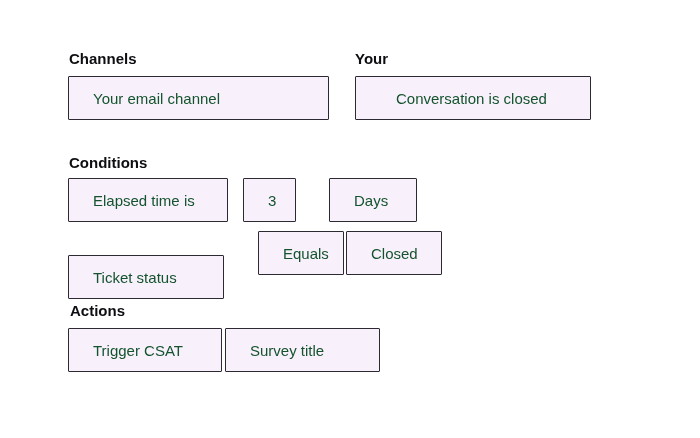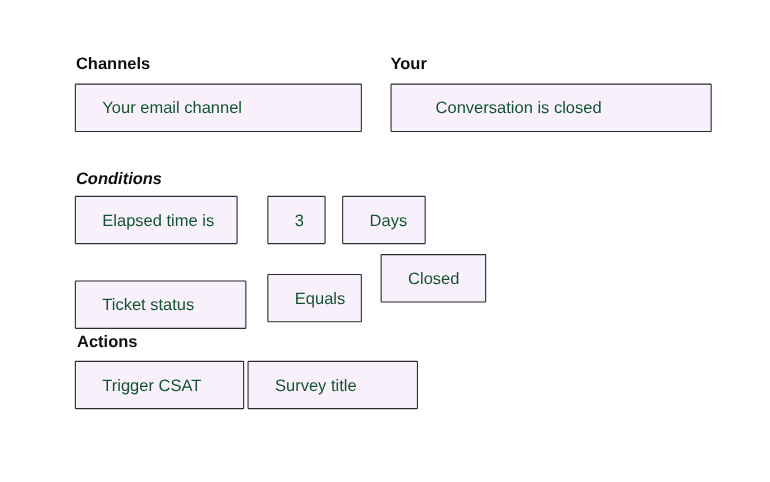--- a/index.html
+++ b/index.html
@@ -42,29 +42,29 @@
 </style>
 </head>
 <body>
 
 <div class="canvas">
 
   <div class="section-label" style="left:69px; top:50px;">Channels</div>
   <div class="chip" style="left:68px; top:76px; width:261px;">Your email channel</div>
 
   <div class="section-label" style="left:355px; top:50px;">Your</div>
-  <div class="chip" style="left:355px; top:76px; width:292px;padding-left:40px;">Conversation is closed</div>
+  <div class="chip" style="left:355px; top:76px; width:236px;padding-left:40px;">Conversation is closed</div>
 
-  <div class="section-label" style="left:69px; top:154px;font-style:italic;">Conditions</div>
+  <div class="section-label" style="left:69px; top:154px;">Conditions</div>
 
-  <div class="chip" style="left:68px; top:178px; width:148px;">Elapsed time is</div>
+  <div class="chip" style="left:68px; top:178px; width:160px;">Elapsed time is</div>
   <div class="chip" style="left:243px; top:178px; width:53px;">3</div>
-  <div class="chip" style="left:311px; top:178px; width:76px;text-align:right;">Days</div>
+  <div class="chip" style="left:329px; top:178px; width:88px;text-align:right;">Days</div>
 
   <div class="chip" style="left:68px; top:231px; width:156px;margin-top:24px;">Ticket status</div>
-  <div class="chip" style="left:243px; top:231px; width:86px;margin-top:18px;">Equals</div>
+  <div class="chip" style="left:258px; top:231px; width:86px;">Equals</div>
   <div class="chip" style="left:346px; top:231px; width:96px;text-align:right;">Closed</div>
 
   <div class="section-label" style="left:70px; top:302px;text-align:right;">Actions</div>
   <div class="chip" style="left:68px; top:328px; width:154px;">Trigger CSAT</div>
   <div class="chip" style="left:225px; top:328px; width:155px;">Survey title</div>
 
 </div>
 
 </body></html>

